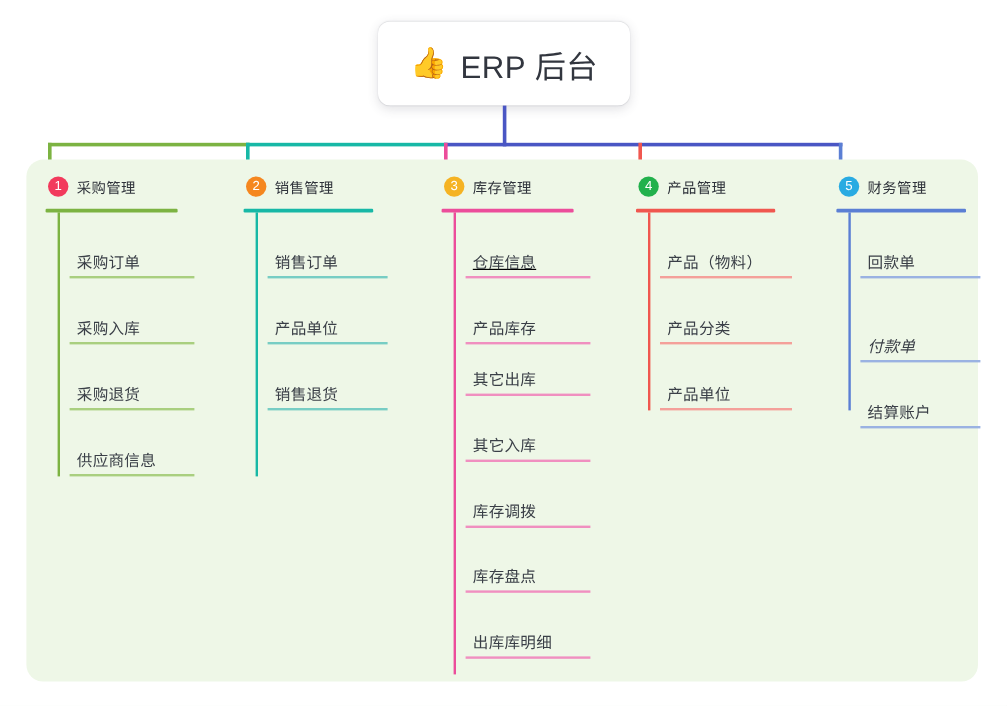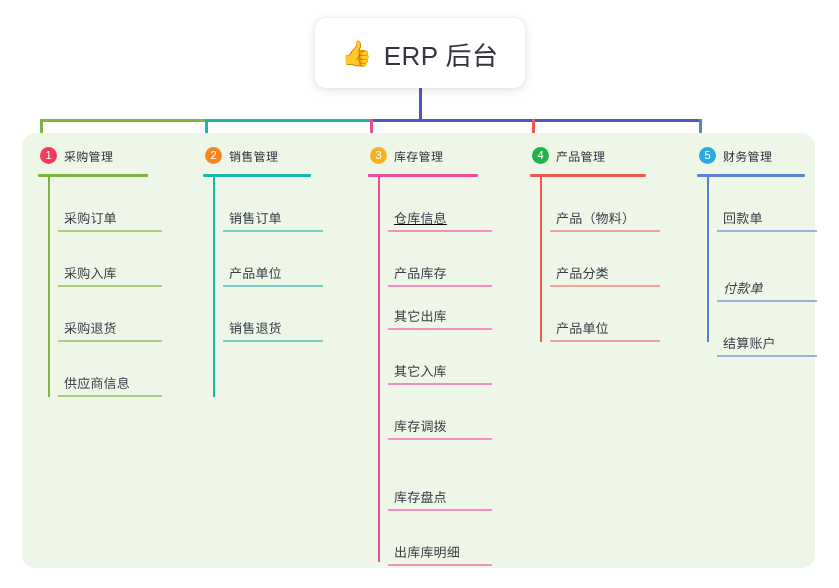--- a/index.html
+++ b/index.html
@@ -230,21 +230,21 @@
             <div class="leaf-rule" style="background: rgb(240, 143, 192); width: 104px;"></div>
           </div>
           <div class="leaf" style="height: 55px;">
             <span class="leaf-label">其它入库</span>
             <div class="leaf-rule" style="background: rgb(240, 143, 192); width: 104px;"></div>
           </div>
           <div class="leaf" style="height: 55px;">
             <span class="leaf-label">库存调拨</span>
             <div class="leaf-rule" style="background: rgb(240, 143, 192); width: 104px;"></div>
           </div>
-          <div class="leaf" style="height: 71px; text-align: center;">
+          <div class="leaf" style="height: 54px; text-align: center;">
             <span class="leaf-label">库存盘点</span>
             <div class="leaf-rule" style="background: rgb(240, 143, 192); width: 104px;"></div>
           </div>
           <div class="leaf" style="height: 55px;">
             <span class="leaf-label">出库库明细</span>
             <div class="leaf-rule" style="background: rgb(240, 143, 192); width: 104px;"></div>
           </div>
         </div>
       </div>
       <div class="column" style="left: 530px; width: 116px;">

